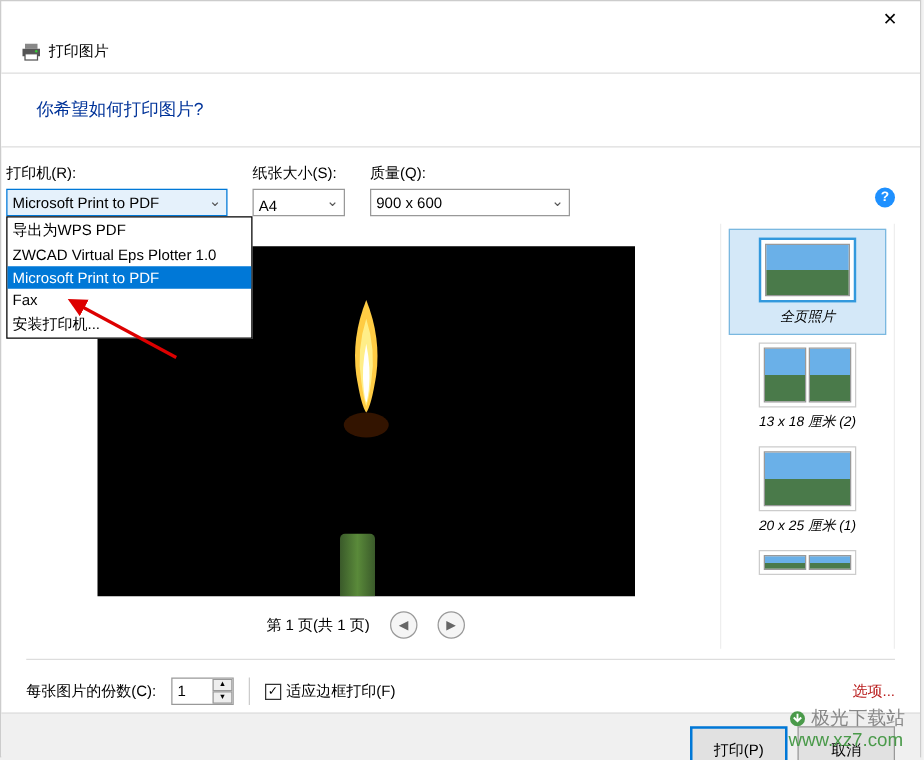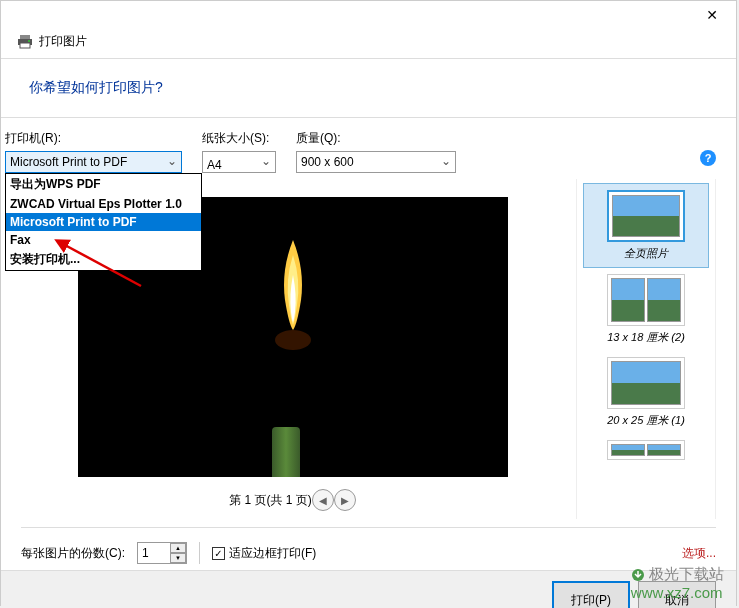--- a/index.html
+++ b/index.html
@@ -15,28 +15,28 @@
     .controls-row { display: flex; align-items: flex-end; padding: 12px 20px 6px 4px; gap: 20px; position: relative; }
     .control-group { display: flex; flex-direction: column; gap: 4px; }
     .control-label { font-size: 12px; }
     .help-icon { position: absolute; right: 20px; top: 32px; width: 16px; height: 16px; background: #1e90ff; border-radius: 50%; color: #fff; font-size: 11px; display: flex; align-items: center; justify-content: center; cursor: pointer; font-weight: bold; }
     .dropdown { height: 22px; border: 1px solid #999; font-size: 12px; padding: 0 20px 0 4px; background: #fff; position: relative; display: flex; align-items: center; }
     .dropdown-printer { width: 177px; border: 1px solid #0078d7; background: #e5f1fb; }
     .dropdown-paper { width: 74px; align-items: flex-end; }
     .dropdown-quality { width: 160px; }
     .dropdown::after { content: "⌄"; position: absolute; right: 4px; top: 2px; font-size: 12px; color: #555; }
     .dropdown-list { position: absolute; top: 21px; left: -1px; width: 197px; background: #fff; border: 1px solid #000; z-index: 100; }
-    .dropdown-item { padding: 2px 4px; font-size: 12px; cursor: pointer; font-weight: bold; }
+    .dropdown-item { padding: 2px 4px; font-size: 12px; cursor: pointer; }
     .dropdown-item.selected { background: #0078d7; color: #fff; }
     .main-area { display: flex; padding: 0 20px; gap: 12px; height: 340px; }
     .preview-pane { flex: 1; display: flex; flex-direction: column; align-items: center; justify-content: center; }
     .preview-frame { width: 430px; height: 280px; background: #000; position: relative; overflow: hidden; margin-top: 10px; }
     .candle-flame { position: absolute; left: 50%; top: 35%; transform: translate(-50%, -50%); }
     .candle-body { position: absolute; left: 48.5%; bottom: 0; width: 28px; height: 50px; background: linear-gradient(90deg, #3a5a2a, #5a8a3a, #3a5a2a); transform: translateX(-50%); border-radius: 4px 4px 0 0; }
-    .page-info { margin-top: 12px; font-size: 12px; display: flex; align-items: center; gap: 0; }
+    .page-info { margin-top: 12px; font-size: 12px; display: flex; align-items: center; gap: 16px; }
     .nav-btn { width: 22px; height: 22px; border: 1px solid #999; border-radius: 50%; background: #f5f5f5; display: flex; align-items: center; justify-content: center; font-size: 10px; cursor: pointer; color: #666; }
     .layouts-pane { width: 140px; overflow-y: auto; padding: 4px 0; border-left: 1px solid #eee; border-right: 1px solid #eee; font-style: italic; }
     .layouts-pane::-webkit-scrollbar { width: 16px; }
     .layouts-pane::-webkit-scrollbar-track { background: #f0f0f0; }
     .layouts-pane::-webkit-scrollbar-thumb { background: #c0c0c0; border: 1px solid #a0a0a0; }
     .layout-item { display: flex; flex-direction: column; align-items: center; padding: 6px 4px; cursor: pointer; margin: 0 6px; }
     .layout-item.selected { background: #d4e8f8; border: 1px solid #7ab8e0; }
     .layout-thumb { width: 78px; height: 52px; background: #fff; border: 1px solid #ccc; display: flex; align-items: center; justify-content: center; gap: 2px; padding: 3px; }
     .layout-thumb.selected-thumb { border: 2px solid #3399dd; }
     .thumb-img { background: linear-gradient(180deg, #6ab0e8 50%, #4a7a4a 50%); border: 1px solid #999; }

